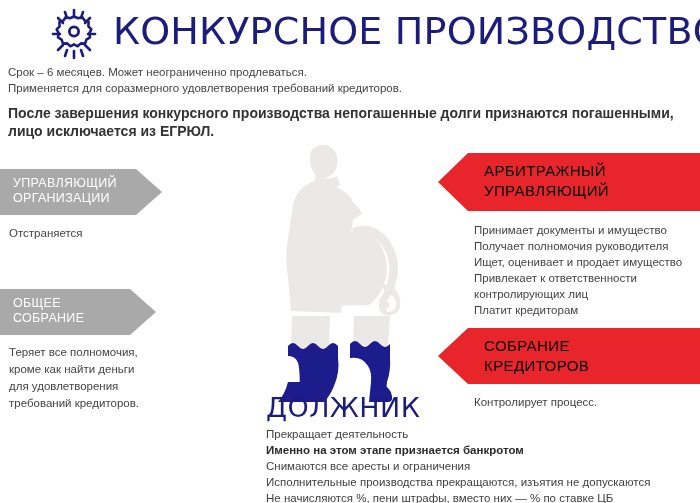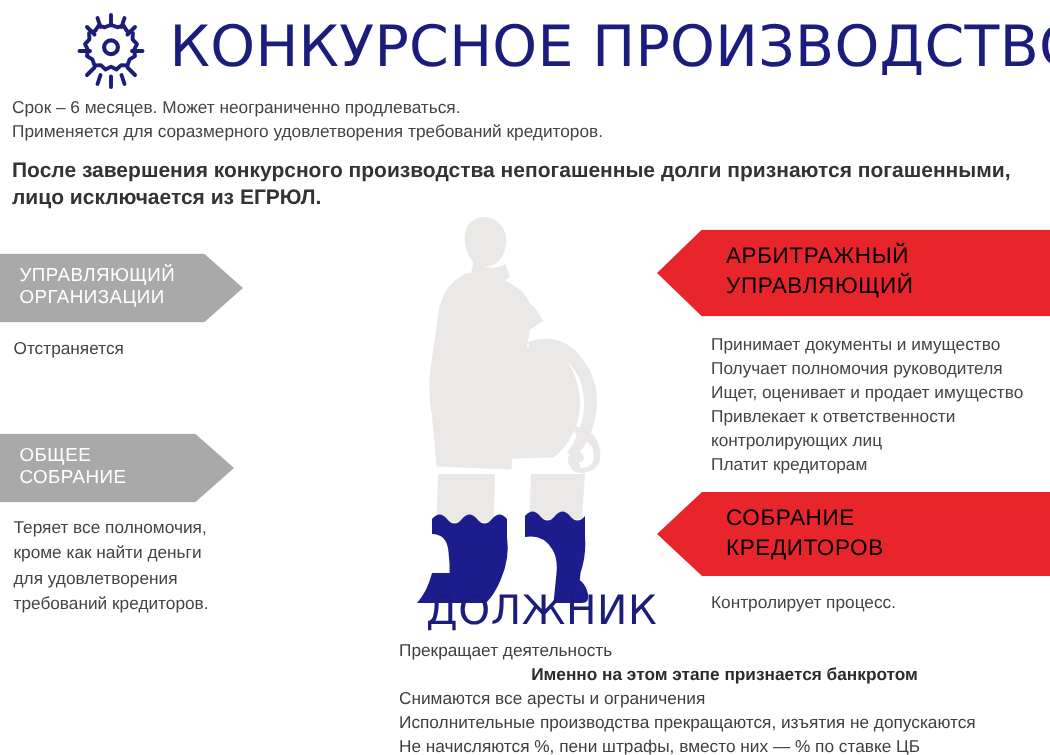--- a/index.html
+++ b/index.html
@@ -154,40 +154,40 @@
   
   .figure {
     position: absolute;
     left: 258px; top: 140px;
     width: 180px; height: 262px;
   }
 
   
   .debtor-title {
     position: absolute;
-    left: 284px; top: 392px;
+    left: 266px; top: 392px;
     font-size: 27px;
     line-height: 32px;
     color: #1c1c7d;
     letter-spacing: 0.4px;
     font-family: "DejaVu Sans", sans-serif;
     white-space: nowrap;
   }
   .debtor-list {
     position: absolute;
     left: 266px; top: 426px;
     width: 434px;
   }
   .debtor-list .dl {
     font-size: 11.5px;
     line-height: 16px;
     color: #3f3f3f;
     white-space: nowrap;
   }
-  .debtor-list .dl.strong { font-weight: bold; color: #2b2b2b; text-align: center; }
+  .debtor-list .dl.strong { font-weight: bold; color: #2b2b2b; }
 </style>
 </head>
 <body>
 
 <div id="root">
 
   <div class="header">
     <div class="brand-icon">
       <svg viewBox="0 0 62 52" width="62" height="52" aria-hidden="true">
         <g stroke="#1c1c7d" stroke-width="2.6" fill="none" stroke-linecap="round">

